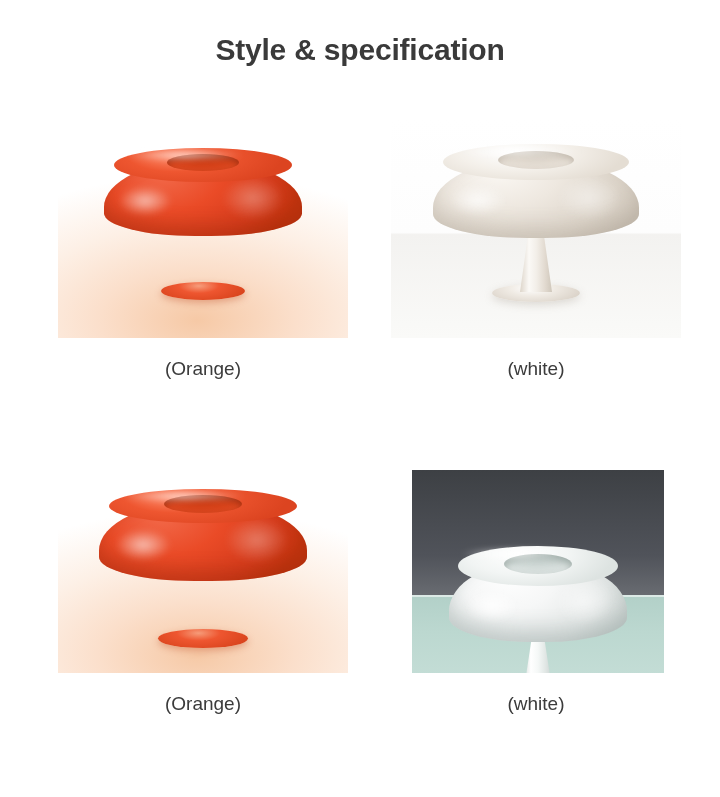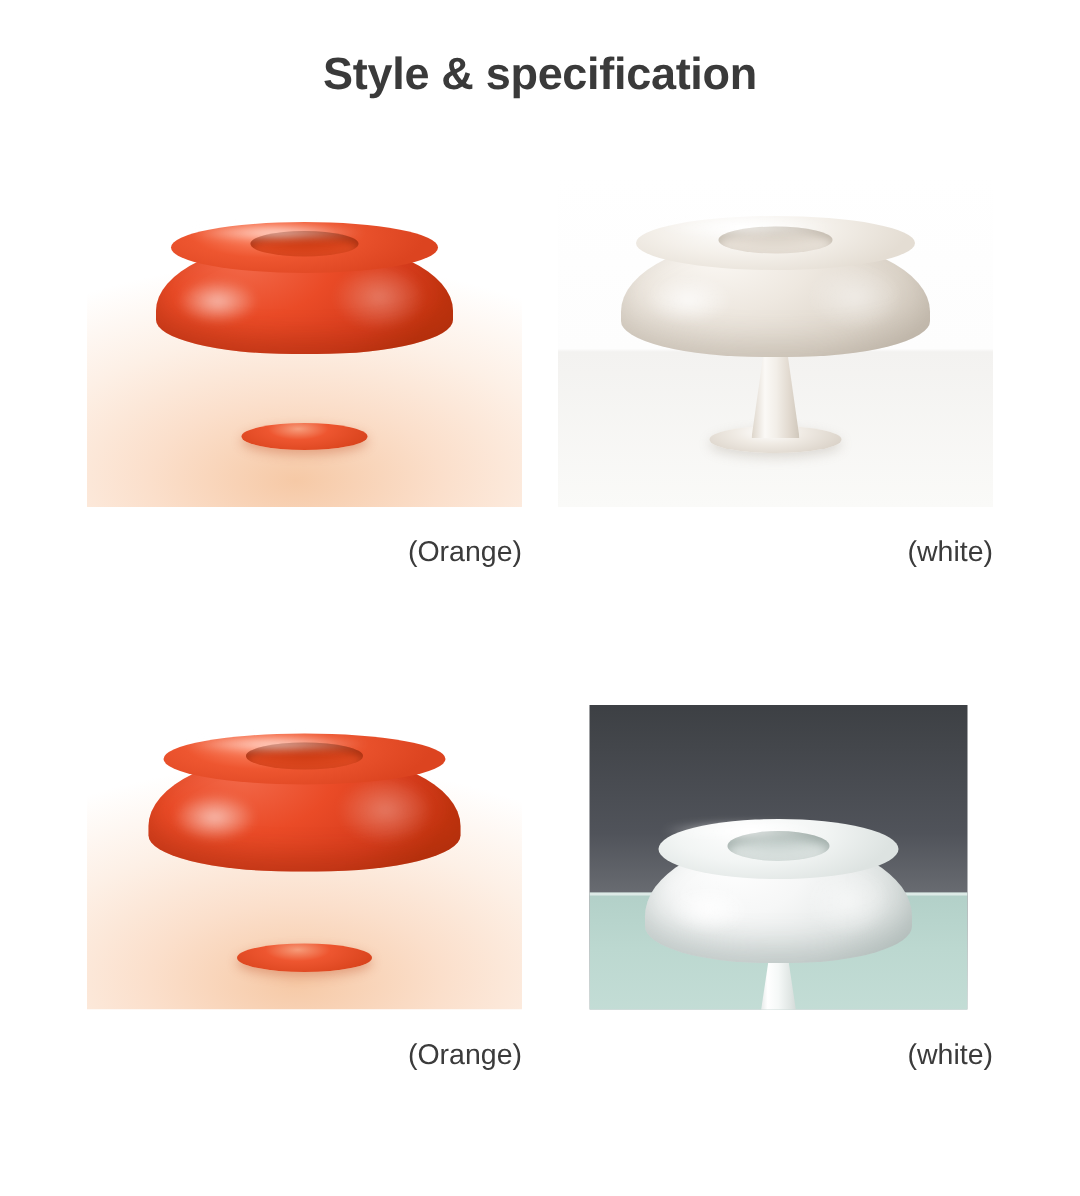--- a/index.html
+++ b/index.html
@@ -39,37 +39,37 @@
     position: relative;
     width: 720px;
     height: 335px;
   }
   .cell {
     position: absolute;
     width: 290px;
     height: 335px;
   }
   .cell.left  { left: 58px; }
-  .cell.right { left: 372px; }
+  .cell.right { left: 391px; }
 
   .photo {
     position: absolute;
     top: 0;
     left: 0;
     width: 290px;
     height: 220px;
     overflow: hidden;
   }
 
   .caption {
     position: absolute;
     top: 240px;
     left: 0;
     width: 290px;
-    text-align: right;
+    text-align: center;
     font-size: 19px;
     color: #3b3b3b;
   }
 
   
   .scene { position: absolute; inset: 0; }
 
   
   .bg-orange {
     position: absolute; inset: 0;

